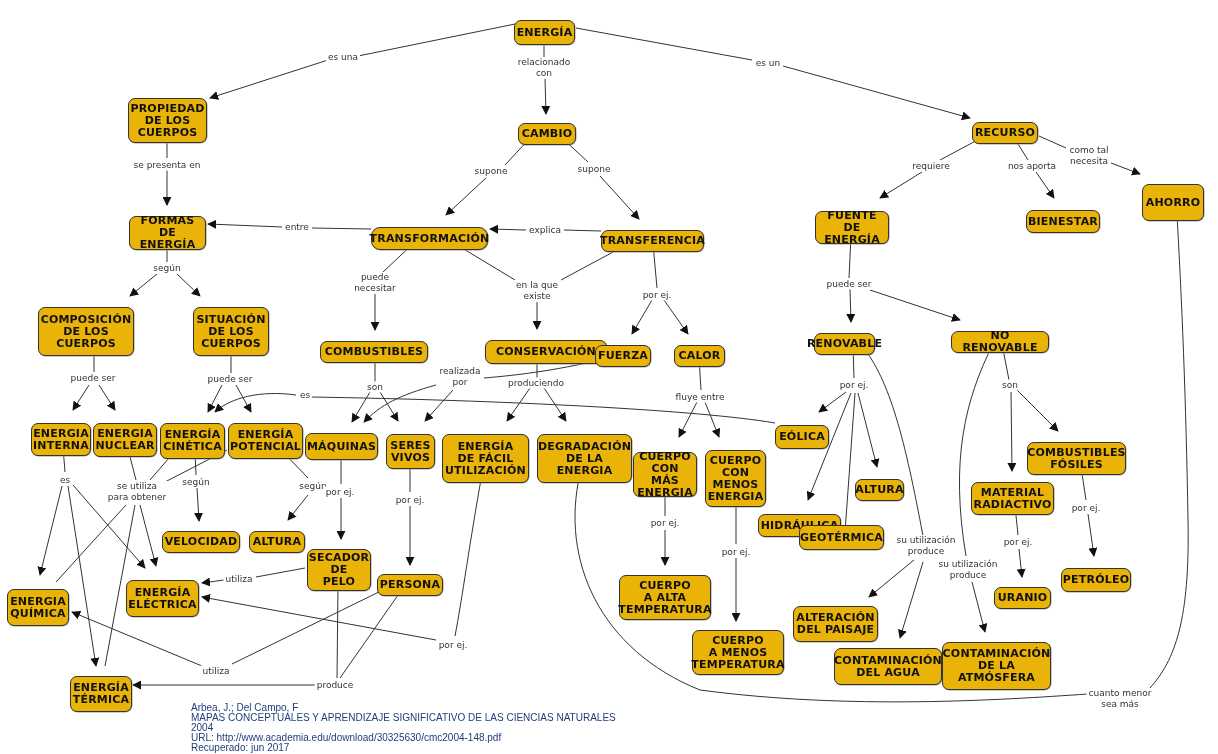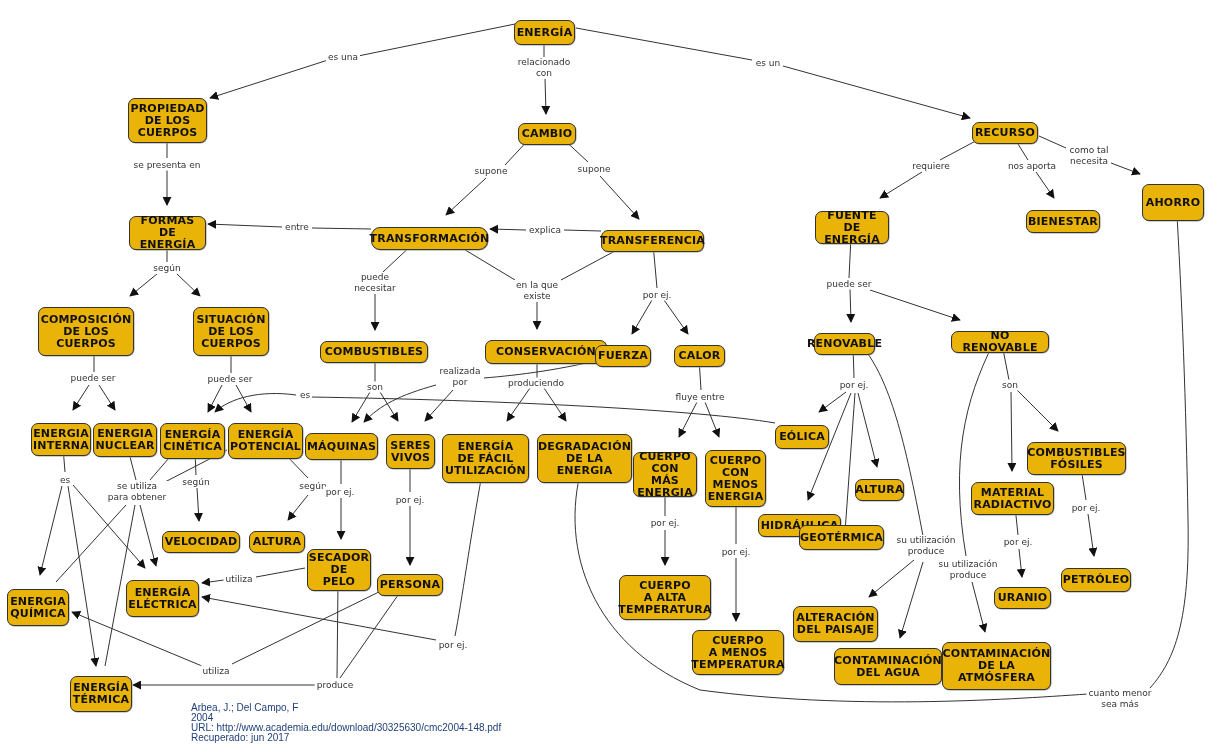--- a/index.html
+++ b/index.html
@@ -314,17 +314,18 @@
 produce</div>
   <div class="lbl" style="left:239px;top:579px;">utiliza</div>
   <div class="lbl" style="left:453px;top:645px;">por ej.</div>
   <div class="lbl" style="left:216px;top:671px;">utiliza</div>
   <div class="lbl" style="left:335px;top:685px;">produce</div>
   <div class="lbl" style="left:1120px;top:699px;">cuanto menor
 sea más</div>
 
   <div class="citation">
     <div>Arbea, J.; Del Campo, F</div>
+    <div>MAPAS CONCEPTUALES Y APRENDIZAJE SIGNIFICATIVO DE LAS CIENCIAS NATURALES</div>
     <div>2004</div>
     <div>URL: http://www.academia.edu/download/30325630/cmc2004-148.pdf</div>
     <div>Recuperado: jun 2017</div>
   </div>
 </div>
 
 </body></html>

